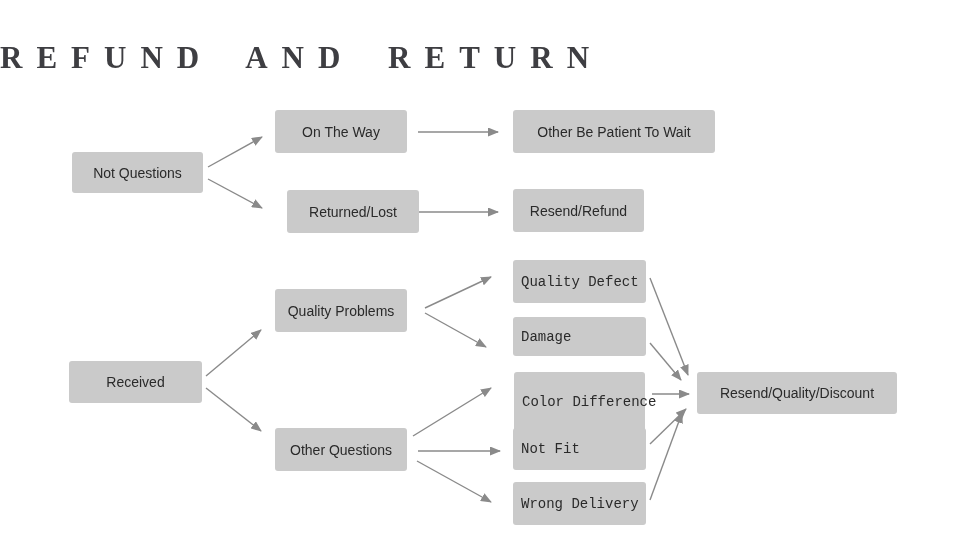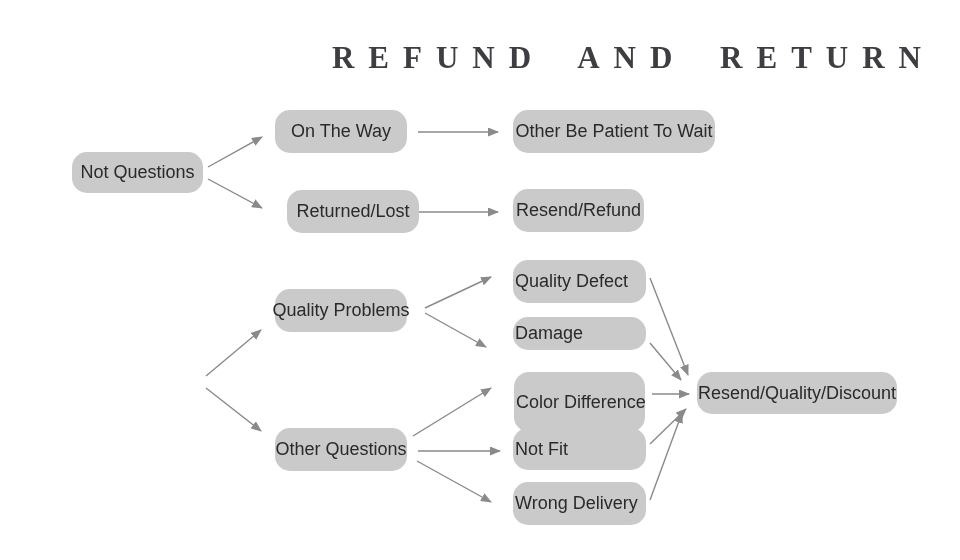--- a/index.html
+++ b/index.html
@@ -19,21 +19,21 @@
     width:960px;
     height:560px;
     background:var(--background);
     overflow:hidden;
   }
   .diagram-title{
     position:absolute;
     left:0;
     top:40px;
     width:935px;
-    text-align:right;
+    text-align:left;
     font-family:"Liberation Serif", serif;
     font-weight:700;
     font-size:31px;
     letter-spacing:14px;
     word-spacing:12px;
     color:var(--title-text);
     white-space:nowrap;
   }
   .edges{
     position:absolute;
@@ -42,32 +42,33 @@
   }
   .edge{
     stroke:var(--arrow);
     stroke-width:1.4;
     fill:none;
   }
   .arrowhead-fill{ fill:var(--arrow); }
   .node{
     position:absolute;
     background:var(--box-fill);
-    border-radius:15px;
+    border-radius:3px;
     color:var(--box-text);
-    font-size:18px;
+    font-size:14px;
     display:flex;
     align-items:center;
     justify-content:center;
     white-space:nowrap;
     box-sizing:border-box;
   }
   .node.align-left{
     justify-content:flex-start;
-    padding-left:2px;
+    padding-left:8px;
+    font-family:Liberation Mono, monospace;
   }
 </style>
 </head>
 <body>
 
 <div class="canvas">
 
   <div class="diagram-title">REFUND AND RETURN</div>
 
   <svg class="edges" viewBox="0 0 960 560" xmlns="http://www.w3.org/2000/svg">
@@ -92,22 +93,23 @@
     <line class="edge" x1="652" y1="394" x2="689" y2="394" marker-end="url(#ah)"></line>
     <line class="edge" x1="650" y1="444" x2="686" y2="409" marker-end="url(#ah)"></line>
     <line class="edge" x1="650" y1="500" x2="682" y2="413" marker-end="url(#ah)"></line>
   </svg>
 
   <div class="node" style="left:72px;top:152px;width:131px;height:41px">Not Questions</div>
   <div class="node" style="left:275px;top:110px;width:132px;height:43px">On The Way</div>
   <div class="node" style="left:287px;top:190px;width:132px;height:43px">Returned/Lost</div>
   <div class="node" style="left:513px;top:110px;width:202px;height:43px">Other Be Patient To Wait</div>
   <div class="node" style="left:513px;top:189px;width:131px;height:43px">Resend/Refund</div>
+  <div class="node" style="left:69px;top:361px;width:133px;height:42px">Received</div>
   <div class="node" style="left:275px;top:289px;width:132px;height:43px">Quality Problems</div>
   <div class="node" style="left:275px;top:428px;width:132px;height:43px">Other Questions</div>
   <div class="node align-left" style="left:513px;top:260px;width:133px;height:43px">Quality Defect</div>
-  <div class="node align-left" style="left:513px;top:317px;width:133px;height:33px">Damage</div>
+  <div class="node align-left" style="left:513px;top:317px;width:133px;height:39px">Damage</div>
   <div class="node align-left" style="left:514px;top:372px;width:131px;height:60px">Color Difference</div>
   <div class="node align-left" style="left:513px;top:428px;width:133px;height:42px">Not Fit</div>
   <div class="node align-left" style="left:513px;top:482px;width:133px;height:43px">Wrong Delivery</div>
   <div class="node" style="left:697px;top:372px;width:200px;height:42px">Resend/Quality/Discount</div>
 
 </div>
 
 </body></html>

